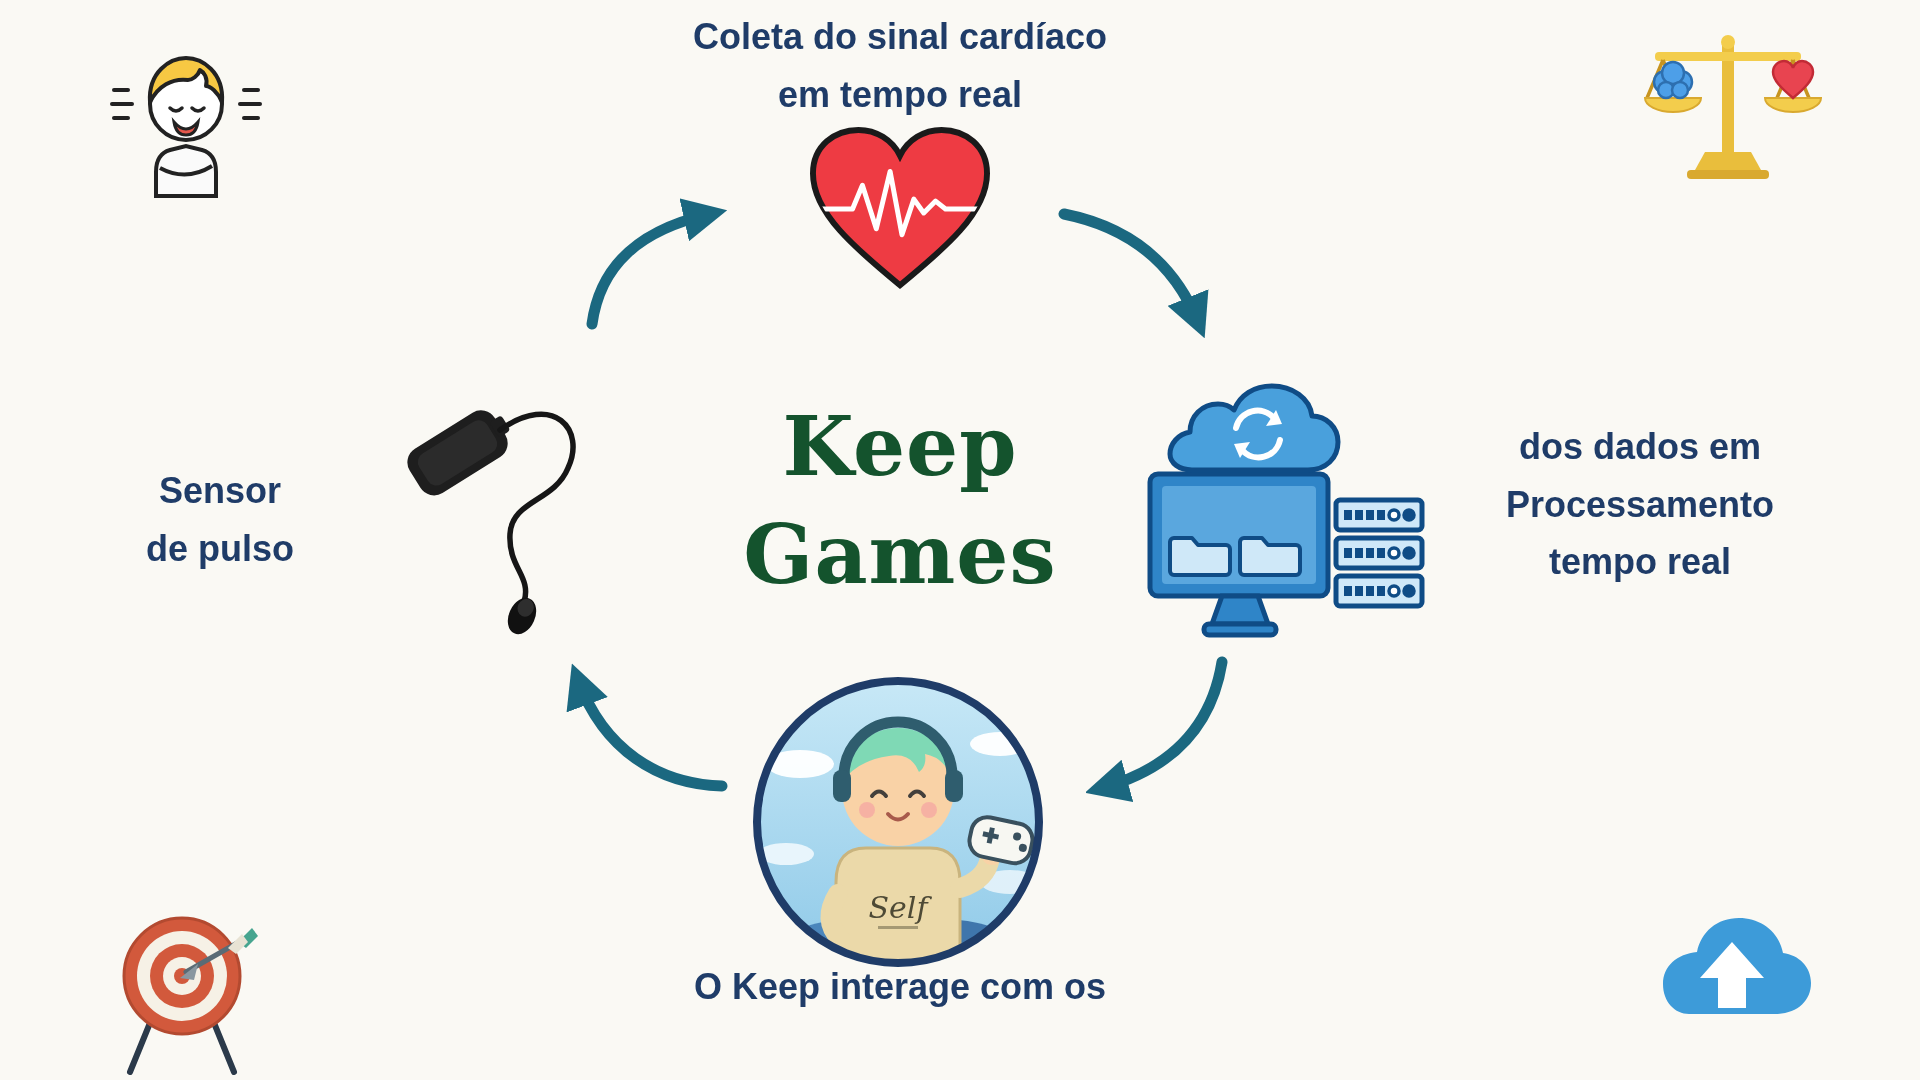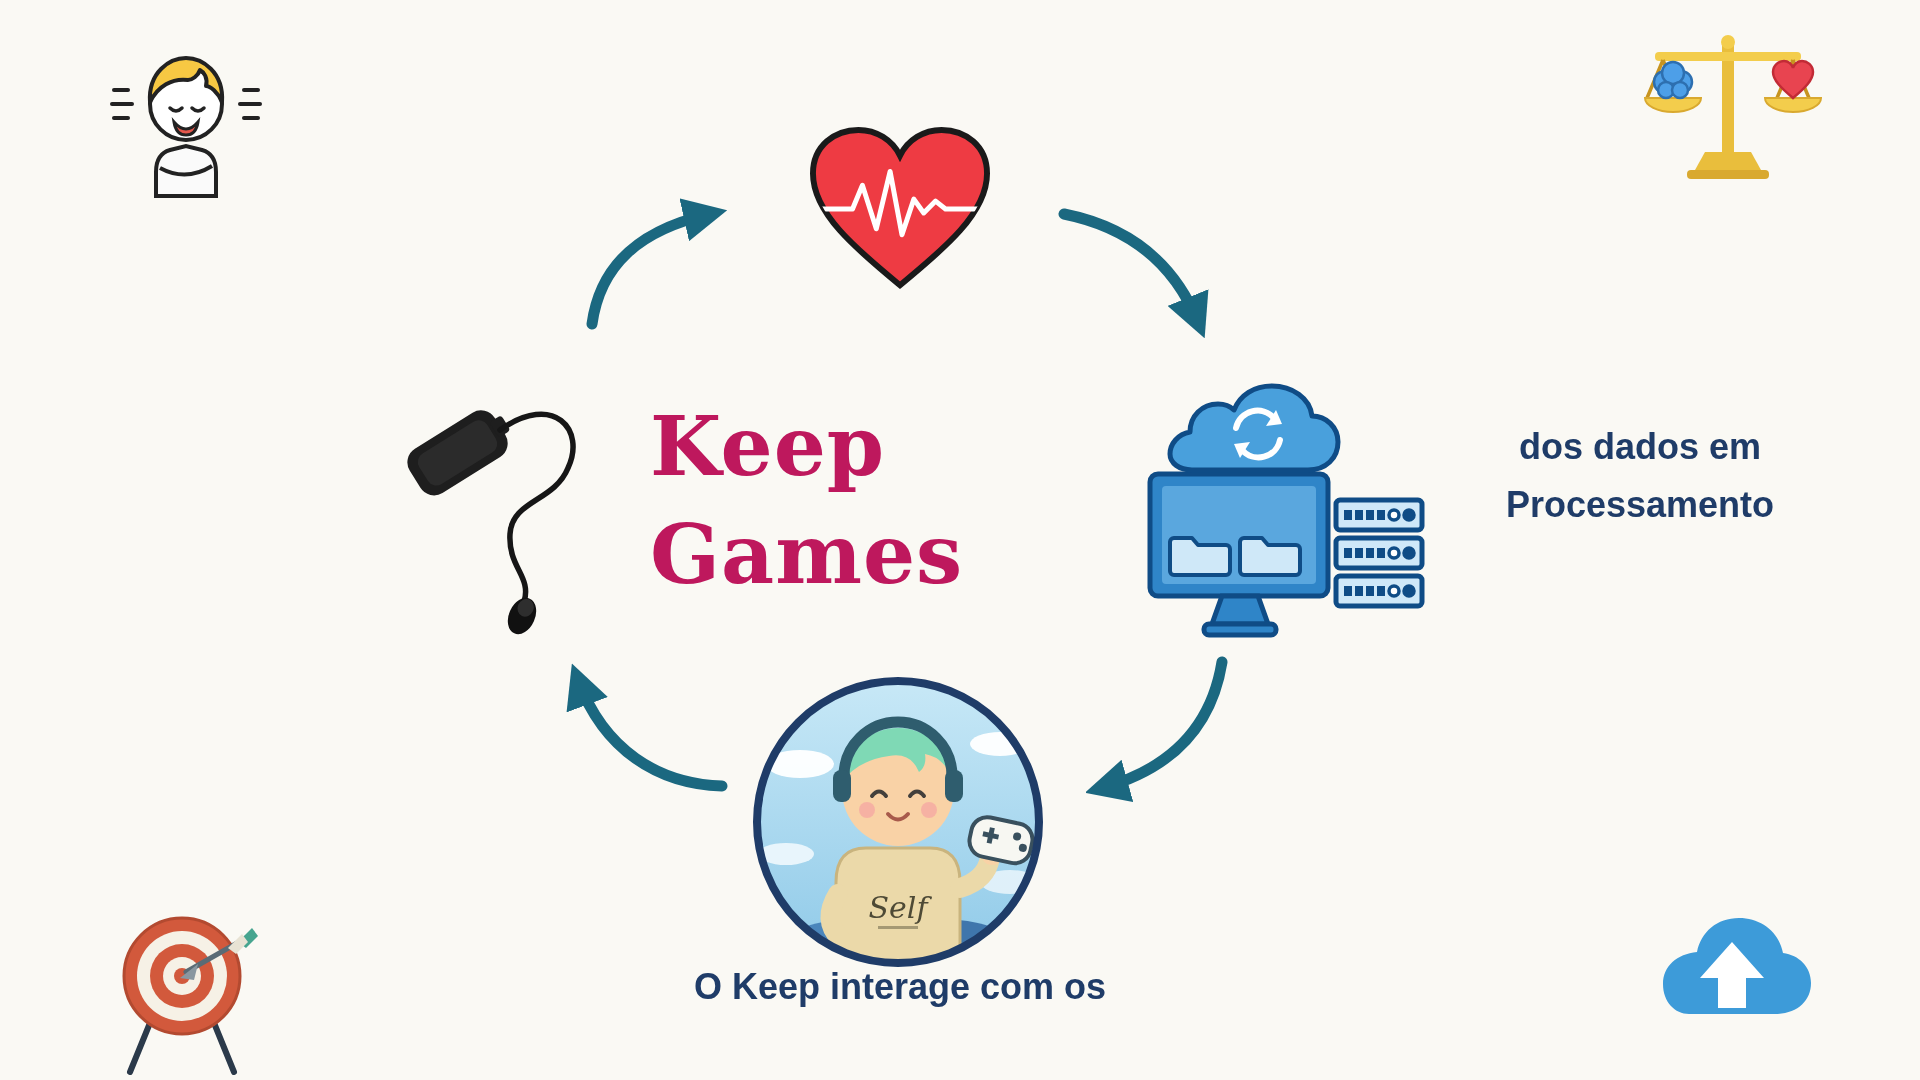--- a/index.html
+++ b/index.html
@@ -1,30 +1,34 @@
 <!DOCTYPE html>
 <html><head>
 <meta charset="utf-8">
 <style>
   html,body{margin:0;padding:0;}
   body{background:#FAF9F4;font-family:"Liberation Sans",sans-serif;}
   .canvas{position:relative;width:1920px;height:1080px;background:#FAF9F4;overflow:hidden;}
   .abs{position:absolute;}
   .label{font-weight:700;color:#1F3C68;font-size:36px;line-height:1.6;text-align:center;}
   .label div{white-space:nowrap;}
-  .title{font-family:"DejaVu Serif","Liberation Serif",serif;font-weight:700;color:#be185d;
-         font-size:82px;line-height:1.32;text-align:left;letter-spacing:1px;}
+  .title{font-family:"DejaVu Serif","Liberation Serif",serif;font-weight:700;color:#14532d;
+         font-size:82px;line-height:1.32;text-align:center;letter-spacing:1px;}
   svg{display:block;}
   .arrow path.shaft{fill:none;stroke:#1B6880;stroke-width:11;stroke-linecap:round;}
 </style>
 </head>
 <body>
 
 <div class="canvas">
 
+  <div class="abs label" style="left:550px;top:8px;width:700px;">
+    <div>Coleta do sinal cardíaco</div>
+    <div>em tempo real</div>
+  </div>
 
   <svg class="abs" style="left:795px;top:122px;" width="210" height="178" viewBox="0 0 200 180">
     <defs>
       <clipPath id="heartClip">
         <path d="M100 165 C55 128 12 92 12 52 C12 24 34 8 58 8 C76 8 92 18 100 34 C108 18 124 8 142 8 C166 8 188 24 188 52 C188 92 145 128 100 165 Z"></path>
       </clipPath>
     </defs>
     <path d="M100 165 C55 128 12 92 12 52 C12 24 34 8 58 8 C76 8 92 18 100 34 C108 18 124 8 142 8 C166 8 188 24 188 52 C188 92 145 128 100 165 Z" fill="#EE3B43" stroke="#1A1A1A" stroke-width="6"></path>
     <polyline points="16,88 52,88 62,64 76,108 90,50 102,114 114,78 124,92 136,80 146,88 184,88" clip-path="url(#heartClip)" fill="none" stroke="#FFFFFF" stroke-width="5" stroke-linejoin="round" stroke-linecap="round"></polyline>
   </svg>
@@ -81,20 +85,21 @@
       <circle cx="254" cy="171" r="5" fill="#FFFFFF"></circle>
         <circle cx="269" cy="171" r="5" fill="#0F4C86"></circle>
       <circle cx="254" cy="209" r="5" fill="#FFFFFF"></circle>
         <circle cx="269" cy="209" r="5" fill="#0F4C86"></circle>
     </g>
   </svg>
 
   <div class="abs label" style="left:1450px;top:418px;width:380px;">
     <div>dos dados em</div>
     <div>Processamento</div>
+    <div>tempo real</div>
   </div>
 
   <svg class="abs" style="left:748px;top:672px;" width="300" height="300" viewBox="0 0 300 300">
     <defs>
       <clipPath id="avClip">
           <circle cx="150" cy="150" r="141"></circle>
         </clipPath>
       <linearGradient id="sky" x1="0" y1="0" x2="0" y2="1">
         <stop offset="0" stop-color="#C9E9F7"></stop>
           <stop offset="1" stop-color="#8EC9E8"></stop>
@@ -152,20 +157,24 @@
       <rect x="45" y="63" width="80" height="36" rx="10" fill="#2B2B2B"></rect>
       <rect x="128" y="72" width="14" height="18" rx="4" fill="#1E1E1E"></rect>
     </g>
     <path d="M128 58 C182 20 214 58 196 96 C182 130 140 128 138 162 C136 196 160 204 152 230" fill="none" stroke="#161616" stroke-width="5.5" stroke-linecap="round"></path>
     <g transform="rotate(24 150 244)">
       <ellipse cx="150" cy="244" rx="13" ry="19" fill="#111111"></ellipse>
       <ellipse cx="150" cy="235" rx="8" ry="9" fill="#2E2E2E"></ellipse>
     </g>
   </svg>
 
+  <div class="abs label" style="left:60px;top:462px;width:320px;">
+    <div>Sensor</div>
+    <div>de pulso</div>
+  </div>
 
   <svg class="abs arrow" style="left:578px;top:198px;" width="150" height="140" viewBox="0 0 150 140">
     <defs>
         <marker id="m1" viewBox="0 0 10 10" refX="6" refY="5" markerWidth="4" markerHeight="4" orient="auto">
       <path d="M0 0 L10 5 L0 10 Z" fill="#1B6880"></path>
         </marker>
       </defs>
     <path class="shaft" d="M14 126 C22 68 60 32 132 16" marker-end="url(#m1)"></path>
   </svg>
 

